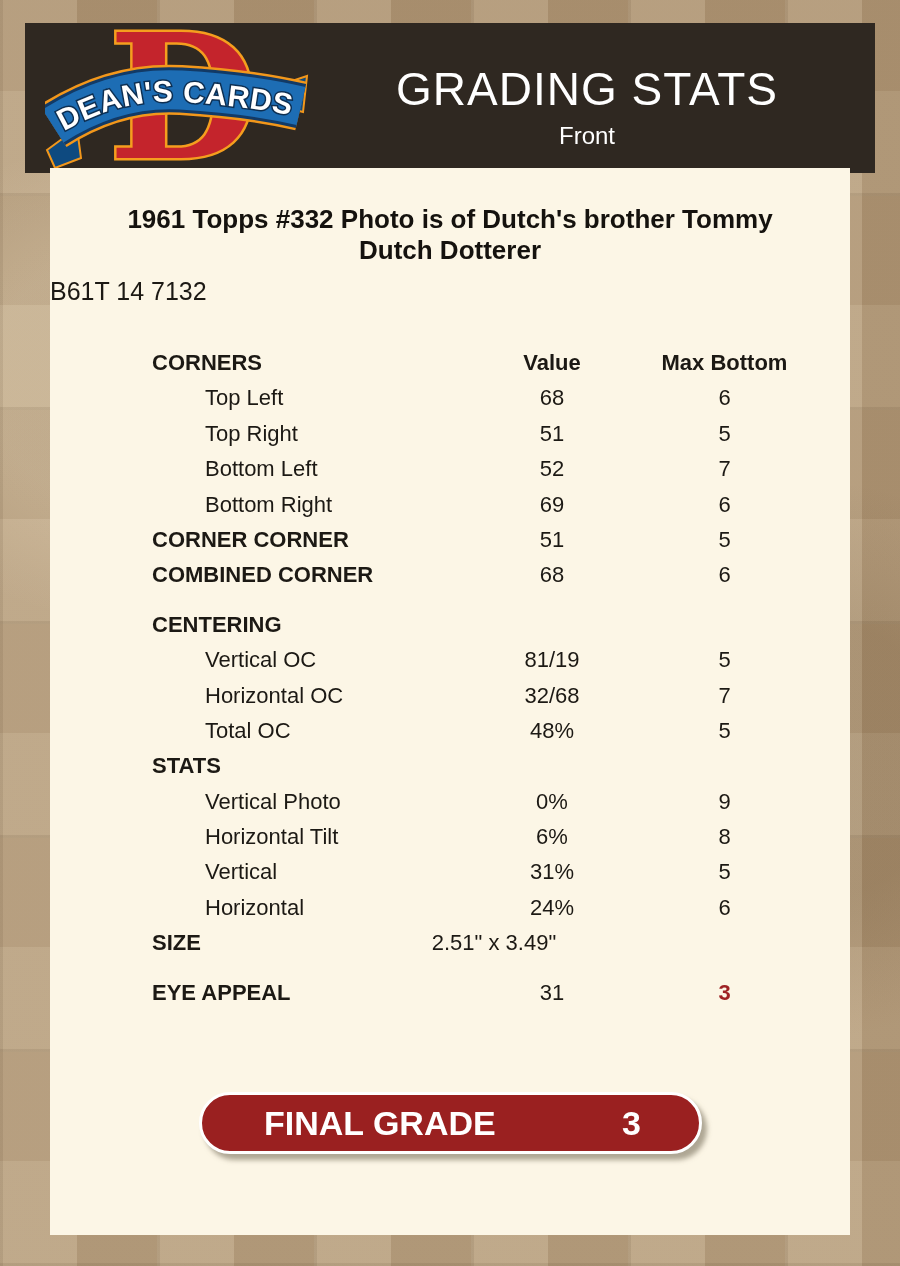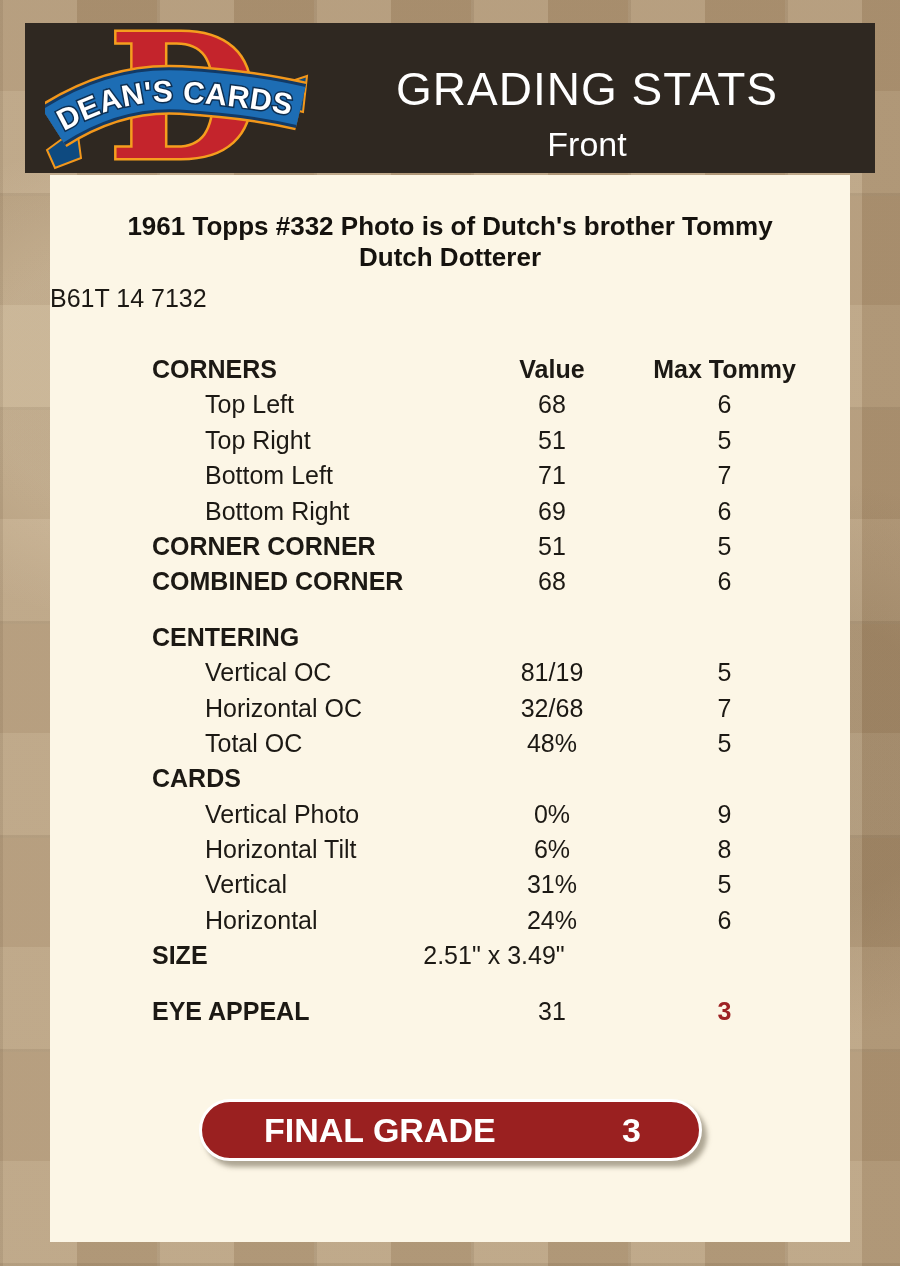--- a/index.html
+++ b/index.html
@@ -22,36 +22,36 @@
   }
   .header{
     position:absolute;left:25px;top:23px;width:850px;height:150px;
     background:#2f2821;
   }
   .logo{position:absolute;left:20px;top:5px;width:268px;height:148px;}
   .header-text{
     position:absolute;left:332px;top:40px;width:460px;text-align:center;color:#ffffff;
   }
   .header-title{font-size:46px;line-height:52px;font-weight:400;letter-spacing:1px;white-space:nowrap;}
-  .header-sub{font-size:34px;line-height:42px;margin-top:8px;}
+  .header-sub{font-size:24px;line-height:42px;}
   .panel{
-    position:absolute;left:50px;top:175px;width:800px;height:1067px;
+    position:absolute;left:50px;top:168px;width:800px;height:1067px;
     background:#fcf6e6;
   }
   .card-title{
     position:absolute;top:36px;left:45px;width:710px;text-align:center;
     font-size:26px;line-height:31px;font-weight:bold;color:#15120e;
   }
   .serial{
     position:absolute;top:108px;left:0;width:100%;
     font-size:25px;line-height:30px;color:#1c1914;
   }
   .stats{position:absolute;left:102px;top:177px;width:650px;color:#1c1914;}
-  .row{display:grid;grid-template-columns:305px 190px 155px;height:35.4px;line-height:35.4px;font-size:25px;}
-  .row.gap{margin-top:20px;}
+  .row{display:grid;grid-template-columns:305px 190px 155px;height:35.4px;line-height:35.4px;font-size:22px;}
+  .row.gap{margin-top:14px;}
   .row .c{display:block;}
   .row .value,.row .max{text-align:center;}
   .row.item .label{padding-left:53px;}
   .row.head .label,.row.head .value,.row.head .max,
   .row.section .label,.row.strong .label{font-weight:bold;}
   .row.max-red .max{color:#9e2224;font-weight:bold;}
   .row.vshift .value{transform:translateX(-58px);}
   .final-grade{
     position:absolute;left:149px;top:924px;width:503px;height:62px;box-sizing:border-box;
     background:#9a2020;border:3px solid #ffffff;border-radius:31px;
@@ -84,35 +84,35 @@
   </div>
 </div>
 
 <div class="panel">
   <div class="card-title">1961 Topps #332 Photo is of Dutch's brother Tommy Dutch Dotterer</div>
   <div class="serial">B61T 14 7132</div>
   <div class="stats" id="stats">
       <div class="row head">
     <span class="c label">CORNERS</span>
     <span class="c value">Value</span>
-    <span class="c max">Max Tommy</span>
+    <span class="c max">Max Bottom</span>
   </div>
       <div class="row item">
     <span class="c label">Top Left</span>
     <span class="c value">68</span>
     <span class="c max">6</span>
   </div>
       <div class="row item">
     <span class="c label">Top Right</span>
     <span class="c value">51</span>
     <span class="c max">5</span>
   </div>
       <div class="row item">
     <span class="c label">Bottom Left</span>
-    <span class="c value">71</span>
+    <span class="c value">52</span>
     <span class="c max">7</span>
   </div>
       <div class="row item">
     <span class="c label">Bottom Right</span>
     <span class="c value">69</span>
     <span class="c max">6</span>
   </div>
       <div class="row strong">
     <span class="c label">CORNER CORNER</span>
     <span class="c value">51</span>
@@ -137,21 +137,21 @@
     <span class="c label">Horizontal OC</span>
     <span class="c value">32/68</span>
     <span class="c max">7</span>
   </div>
       <div class="row item">
     <span class="c label">Total OC</span>
     <span class="c value">48%</span>
     <span class="c max">5</span>
   </div>
       <div class="row section">
-    <span class="c label">CARDS</span>
+    <span class="c label">STATS</span>
     <span class="c value"></span>
     <span class="c max"></span>
   </div>
       <div class="row item">
     <span class="c label">Vertical Photo</span>
     <span class="c value">0%</span>
     <span class="c max">9</span>
   </div>
       <div class="row item">
     <span class="c label">Horizontal Tilt</span>

